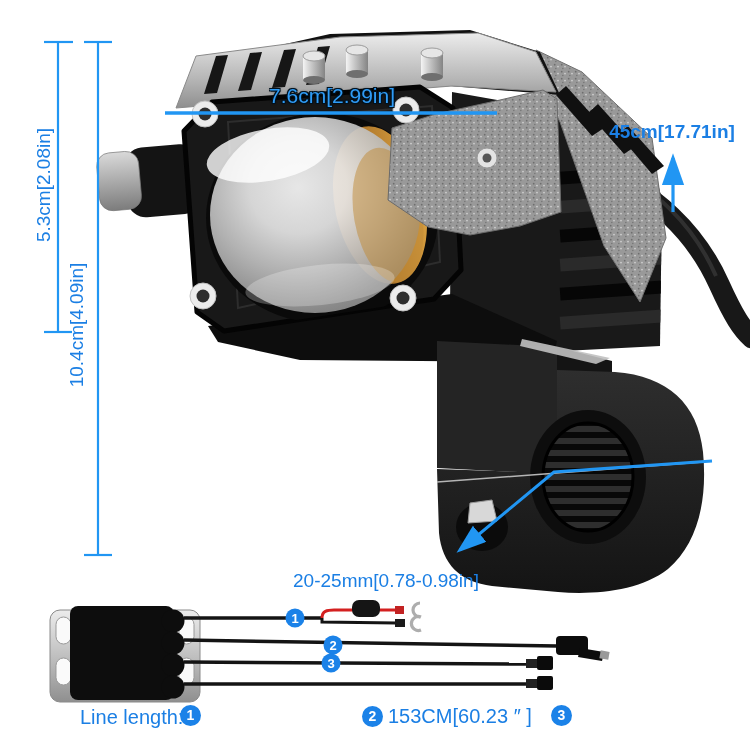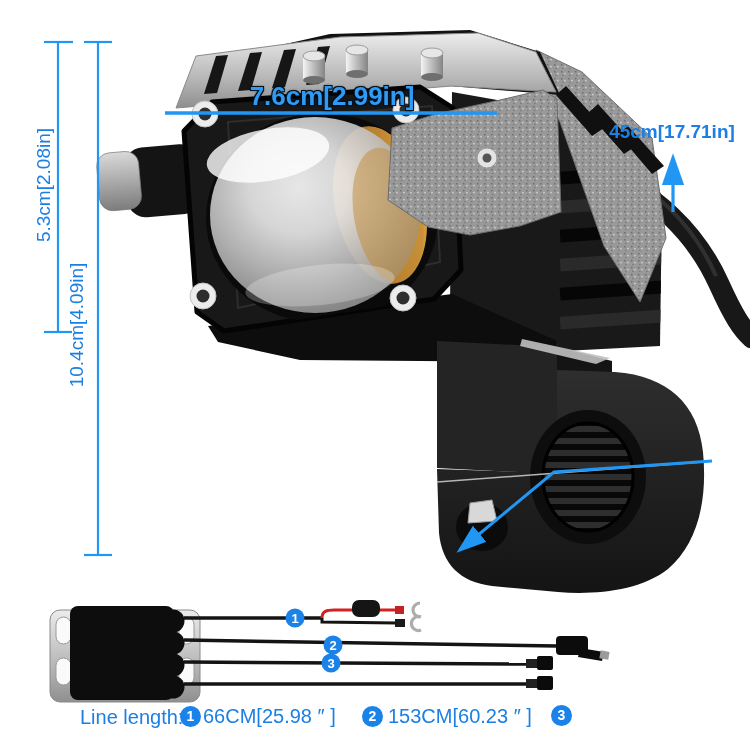--- a/index.html
+++ b/index.html
@@ -2,21 +2,21 @@
 <html><head>
 <meta charset="utf-8">
 <style>
   html,body{margin:0;padding:0;background:#fff;}
   #stage{position:relative;width:750px;height:750px;background:#fff;overflow:hidden;
          font-family:"Liberation Sans",sans-serif;}
   #art{position:absolute;left:0;top:0;}
   .lbl{position:absolute;color:#1b7fe4;font:19px "Liberation Sans",sans-serif;white-space:nowrap;}
   .lbl-c{transform:translate(-50%,-50%);}
   .lbl-v{transform:translate(-50%,-50%) rotate(-90deg);}
-  #lbl-width{font-weight:700;font-size:26px;color:#2f9bf5;
+  #lbl-width{font-weight:400;font-size:21px;color:#2f9bf5;
      text-shadow:-1px -1px 0 #00121f,1px -1px 0 #00121f,-1px 1px 0 #00121f,1px 1px 0 #00121f,0 0 3px #000;}
   .legend-item{position:absolute;display:flex;align-items:center;gap:5px;
      font:20px "Liberation Sans",sans-serif;color:#1b7fe4;white-space:nowrap;}
   .badge{width:21px;height:21px;border-radius:50%;background:#1b82e8;color:#fff;
      font:700 14px/21px "Liberation Sans",sans-serif;text-align:center;flex:0 0 auto;}
   #legend-prefix{position:absolute;font:20px "Liberation Sans",sans-serif;color:#1b7fe4;white-space:nowrap;}
 </style>
 </head>
 <body>
 
@@ -245,25 +245,25 @@
     </g>
     <line x1="673" y1="212" x2="673" y2="158" stroke-width="3.2" marker-end="url(#arrowB)"></line>
     <path d="M 712,461 L 554,472 L 460,550" fill="none" stroke-width="3" marker-end="url(#arrowB)"></path>
   </g>
 </svg>
 
   <div id="lbl-width" class="lbl lbl-c" style="left:332px;top:96px;">7.6cm[2.99in]</div>
   <div class="lbl lbl-v" style="left:44px;top:185px;">5.3cm[2.08in]</div>
   <div class="lbl lbl-v" style="left:77px;top:325px;">10.4cm[4.09in]</div>
   <div class="lbl lbl-c" style="left:672px;top:132px;font-weight:bold;">45cm[17.71in]</div>
+  <div class="lbl lbl-c" style="left:386px;top:581px;">20-25mm[0.78-0.98in]</div>
 
   <div id="legend-prefix" style="left:80px;top:706px;">Line length:</div>
   <div class="legend-item" style="left:180px;top:705px;gap:2px;">
     <span class="badge">1</span>
-    <span>66CM[25.98 ″ ]</span>
   </div>
   <div class="legend-item" style="left:362px;top:705px;">
     <span class="badge">2</span>
     <span>153CM[60.23 ″ ]</span>
   </div>
   <div class="legend-item" style="left:551px;top:705px;">
     <span class="badge">3</span>
   </div>
 
 </div>

